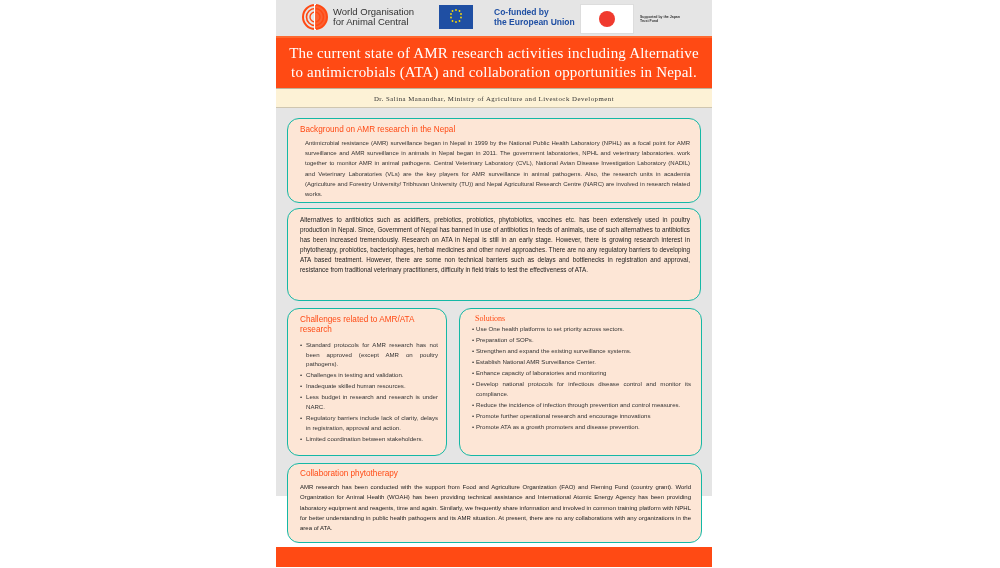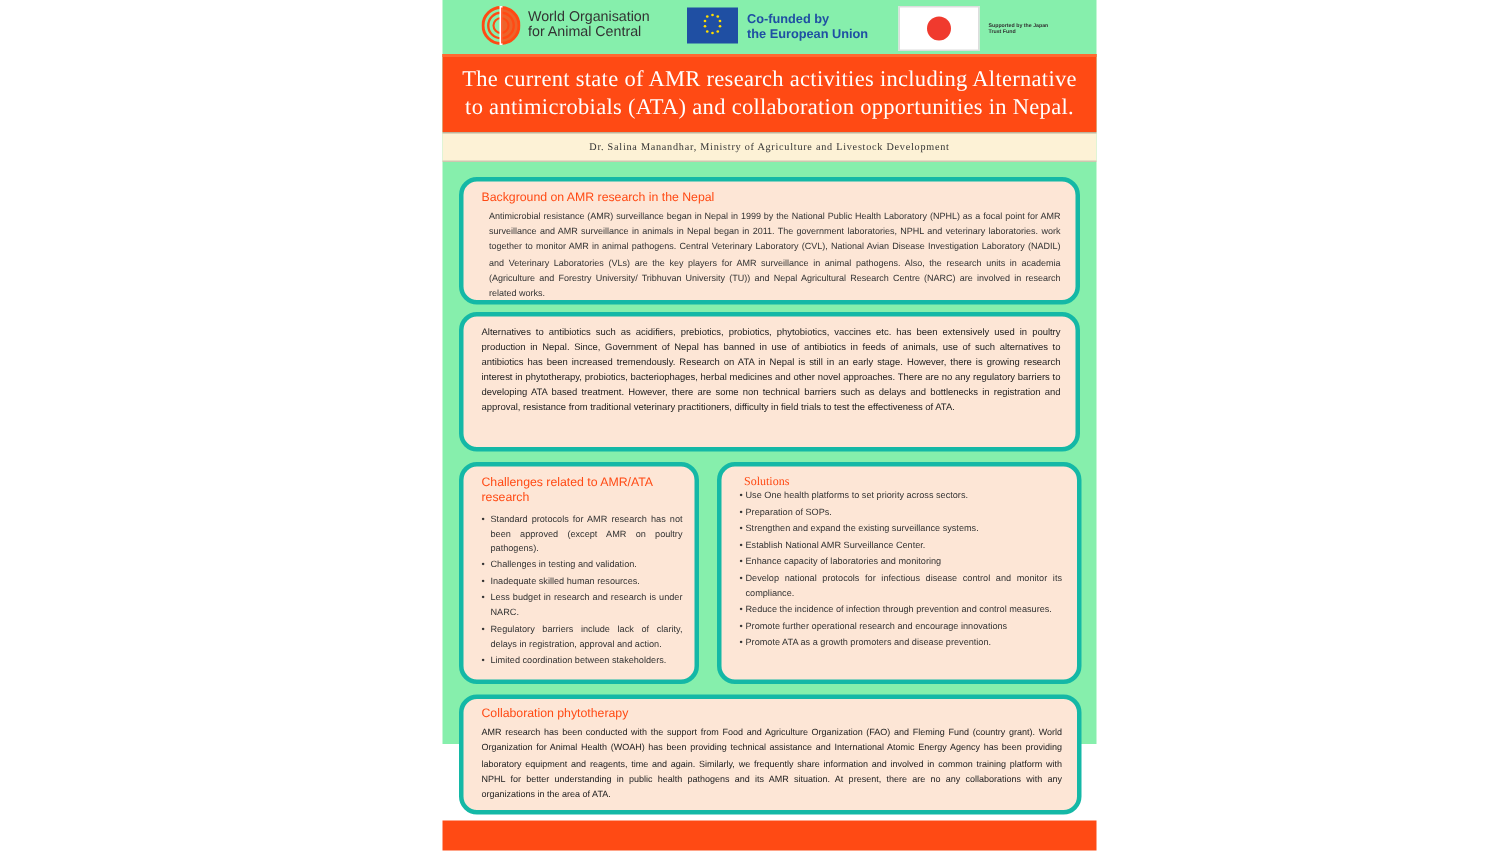--- a/index.html
+++ b/index.html
@@ -1,33 +1,33 @@
 <!DOCTYPE html>
 <html><head>
 <meta charset="utf-8">
 <style>
   html, body { margin:0; padding:0; background:#ffffff; }
   body { width:1000px; height:568px; position:relative; overflow:hidden; font-family:"Liberation Sans", sans-serif; }
-  .poster { position:absolute; left:295px; top:0; width:436px; height:496px; background:#86efac; }
+  .poster { position:absolute; left:276px; top:0; width:436px; height:496px; background:#e5e5e5; }
   .logos { position:absolute; left:0; top:0; width:436px; height:36px; }
   .woah { position:absolute; left:26px; top:4px; height:26px; display:flex; align-items:center; }
   .woah-mark { width:26px; height:26px; position:relative; }
   .woah-text { font-size:9.5px; line-height:10px; color:#333; margin-left:5px; }
-  .eu { position:absolute; left:163px; top:5px; display:flex; align-items:center; }
+  .eu { position:absolute; left:163px; top:5px; display:flex; align-items:center;gap:15px; }
   .eu-flag { width:34px; height:24px; background:#1f4fa3; position:relative; }
   .eu-text { font-size:8.5px; line-height:10px; color:#1f4fa3; font-weight:bold; margin-left:6px; }
   .jp { position:absolute; left:304px; top:4px; display:flex; align-items:center; }
   .jp-flag { width:52px; height:28px; border:1px solid #ddd; background:#fff; position:relative; }
   .jp-flag::after { content:""; position:absolute; left:18px; top:6px; width:16px; height:16px; border-radius:50%; background:#f03a2e; }
   .jp-text { font-size:3.5px; line-height:4px; color:#333; margin-left:6px; font-weight:bold; width:40px; }
   .title-band { position:absolute; left:0; top:36px; width:436px; height:52px; background:#ff4a14; border-top:2px solid #ff6a30; box-sizing:border-box; display:flex; align-items:center; justify-content:center; text-align:center; }
   .title-band span { color:#fff; font-family:"Liberation Serif", serif; font-size:15px; line-height:19px; letter-spacing:0.2px; padding:0 10px; }
   .author-band { position:absolute; left:0; top:88px; width:436px; height:20px; background:#fdf2d6; border-bottom:1px solid #cfc6b0; border-top:1px solid #bdb39c; box-sizing:border-box; display:flex; align-items:center; justify-content:center; }
   .author-band span { font-family:"Liberation Serif", serif; font-size:6.8px; letter-spacing:0.5px; color:#333; }
-  .card { position:absolute; background:#fde6d6; border:3px solid #14b8a6; border-radius:12px; box-sizing:border-box; }
+  .card { position:absolute; background:#fde6d6; border:1px solid #14b8a6; border-radius:12px; box-sizing:border-box; }
   .card h2 { margin:0; color:#ff4a14; font-weight:normal; font-size:8.2px; line-height:10px; }
   .card h2.serif { font-family:"Liberation Serif", serif; font-size:8px; }
   .card p { margin:0; font-size:6px; line-height:10.2px; color:#333; text-align:justify; }
   .card ul { list-style:none; margin:0; padding:0; }
   .card li { font-size:6.1px; line-height:9.6px; color:#333; text-align:justify; position:relative; padding-left:6px; }
   .card li::before { content:"•"; position:absolute; left:0; }
   #bg { left:11px; top:118px; width:414px; height:85px; padding:6px 10px 0 12px; }
   #bg p { margin-top:3px; padding-left:5px; }
   #ata { left:11px; top:208px; width:414px; height:93px; padding:6px 10px 0 12px; }
   #ata h2 { padding-left:6px; }

